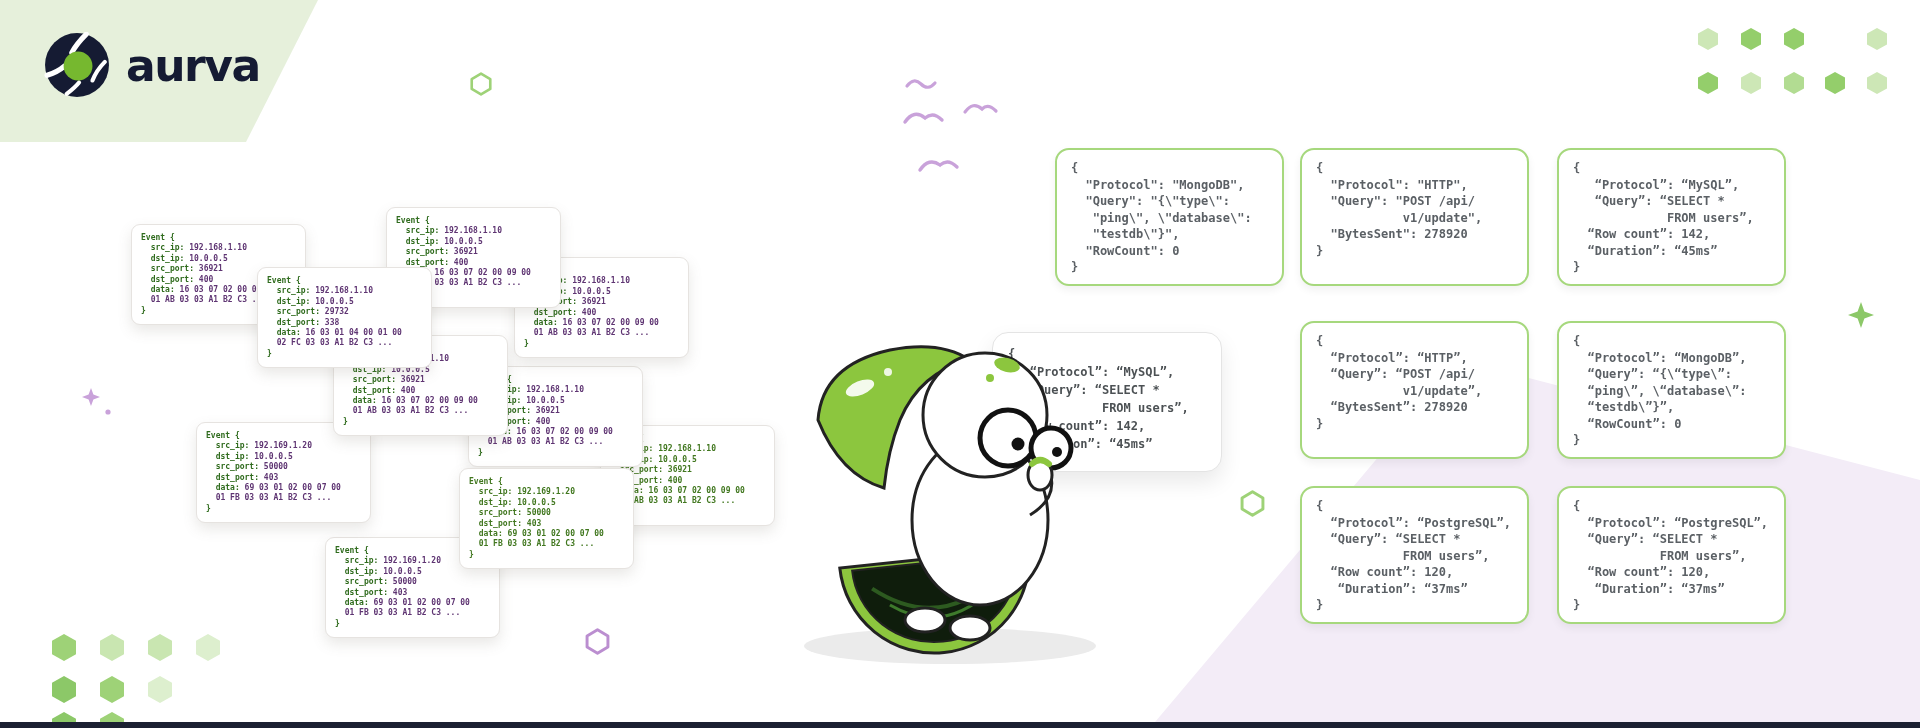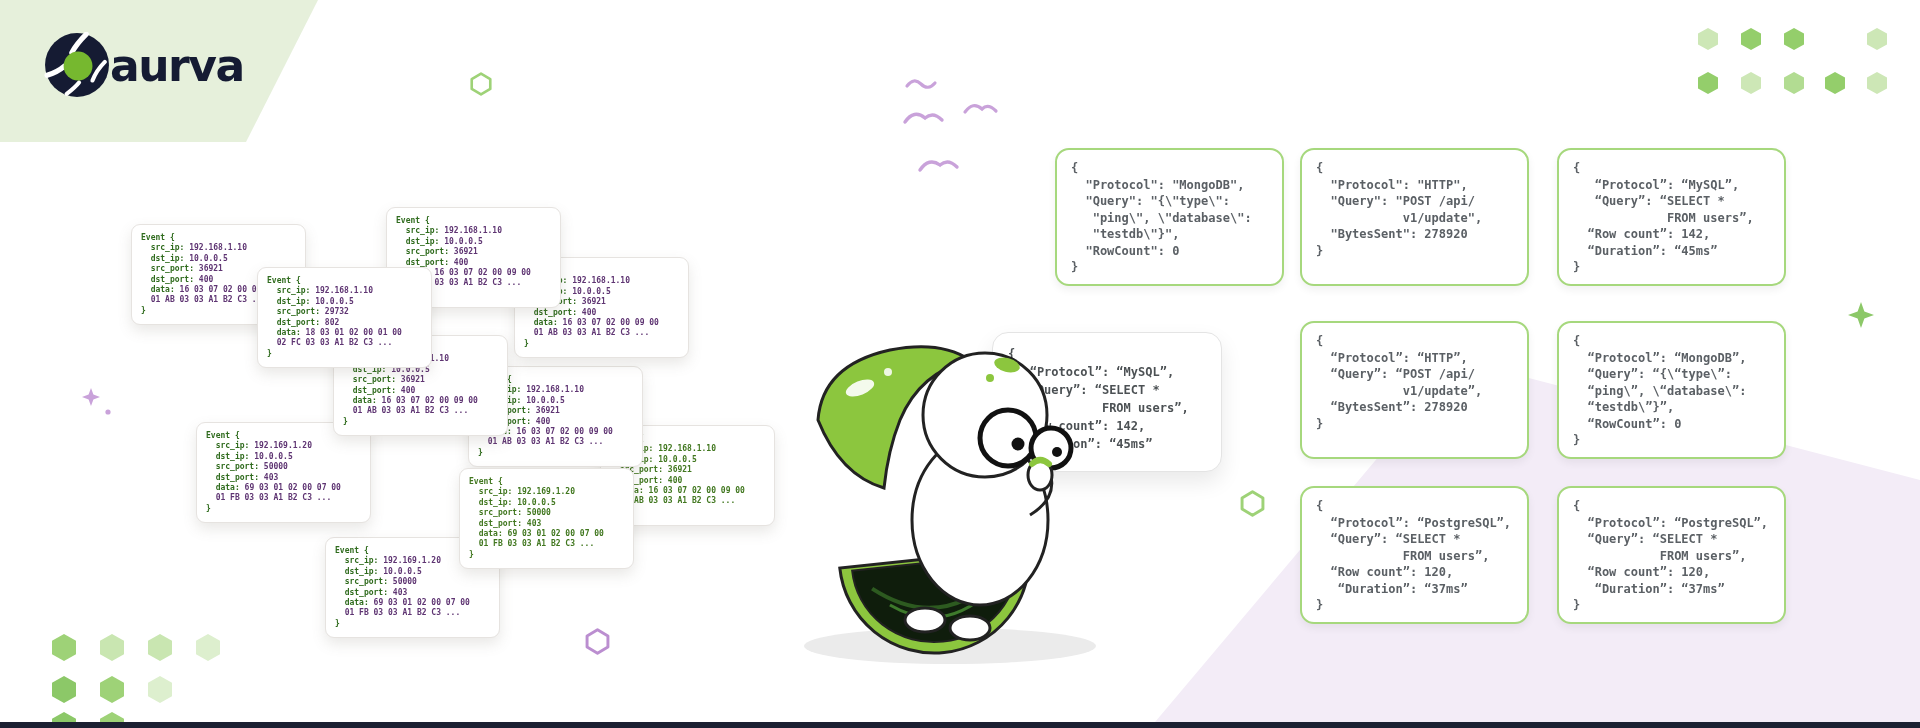--- a/index.html
+++ b/index.html
@@ -2,21 +2,21 @@
 <html><head>
 <meta charset="utf-8">
 <style>
   html,body{margin:0;padding:0}
   body{width:1920px;height:728px;position:relative;overflow:hidden;background:#ffffff;font-family:"DejaVu Sans",sans-serif}
   .layer{position:absolute;inset:0}
   .bg-green{clip-path:polygon(0 0,318px 0,246px 142px,0 142px);background:#e6f0db;z-index:0}
   .bg-lavender{clip-path:polygon(1460px 360px,1920px 480px,1920px 728px,1150px 728px);background:#f3ecf7;z-index:0}
   .bottom-bar{position:absolute;left:0;right:0;bottom:0;height:6px;background:#1b2032;z-index:9}
 
-  .logo{position:absolute;left:44px;top:32px;display:flex;align-items:center;gap:0;z-index:2;cursor:pointer}
+  .logo{position:absolute;left:44px;top:32px;display:flex;align-items:center;gap:16px;z-index:2;cursor:pointer}
   .logo-text{font-size:44px;font-weight:bold;color:#151b33;letter-spacing:-1.5px}
 
   .event-card{position:absolute;width:155px;background:#fff;border:1px solid #e6e3e0;border-radius:9px;
     padding:8px 9px;box-shadow:0 6px 14px rgba(120,110,100,.16)}
   .event-card pre{margin:0;font:bold 8px/1.3 "DejaVu Sans Mono",monospace;white-space:pre}
   .ek{color:#2f6b1d}
   .purple .ev{color:#5e3472}
   .green .ev,.green .ek{color:#41771f}
 
   .json-card{position:absolute;width:229px;height:138px;background:#fff;border:2px solid #a6d87d;border-radius:14px;
@@ -72,22 +72,22 @@
   <span class="ek">dst_port:</span> <span class="ev">400</span>
   <span class="ek">data:</span> <span class="ev">16 03 07 02 00 09 00</span>
   <span class="ev">01 AB 03 03 A1 B2 C3 ...</span>
 <span class="ek">}</span></pre>
     </div>
     <div class="event-card purple" style="left: 257px; top: 267px; z-index: 6;">
       <pre><span class="ek">Event {</span>
   <span class="ek">src_ip:</span> <span class="ev">192.168.1.10</span>
   <span class="ek">dst_ip:</span> <span class="ev">10.0.0.5</span>
   <span class="ek">src_port:</span> <span class="ev">29732</span>
-  <span class="ek">dst_port:</span> <span class="ev">802</span>
-  <span class="ek">data:</span> <span class="ev">18 03 01 02 00 01 00</span>
+  <span class="ek">dst_port:</span> <span class="ev">338</span>
+  <span class="ek">data:</span> <span class="ev">16 03 01 04 00 01 00</span>
   <span class="ev">02 FC 03 03 A1 B2 C3 ...</span>
 <span class="ek">}</span></pre>
     </div>
     <div class="event-card purple" style="left: 514px; top: 257px; z-index: 4;">
       <pre><span class="ek">Event {</span>
   <span class="ek">src_ip:</span> <span class="ev">192.168.1.10</span>
   <span class="ek">dst_ip:</span> <span class="ev">10.0.0.5</span>
   <span class="ek">src_port:</span> <span class="ev">36921</span>
   <span class="ek">dst_port:</span> <span class="ev">400</span>
   <span class="ek">data:</span> <span class="ev">16 03 07 02 00 09 00</span>

